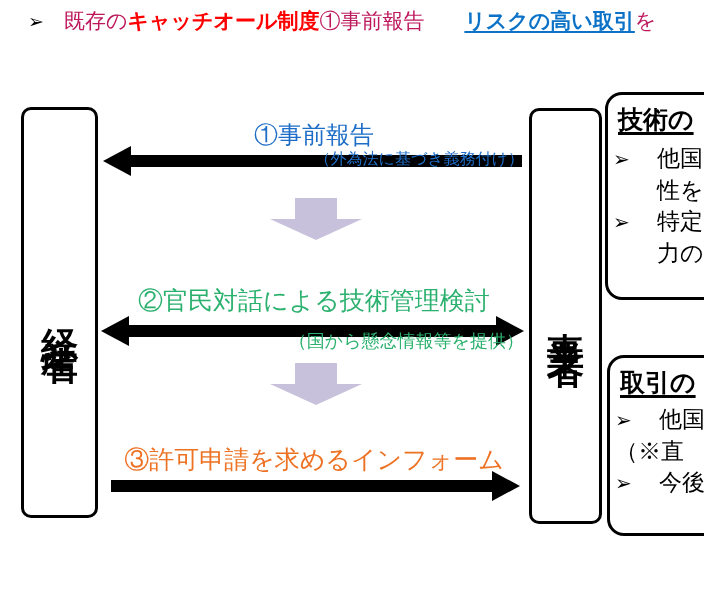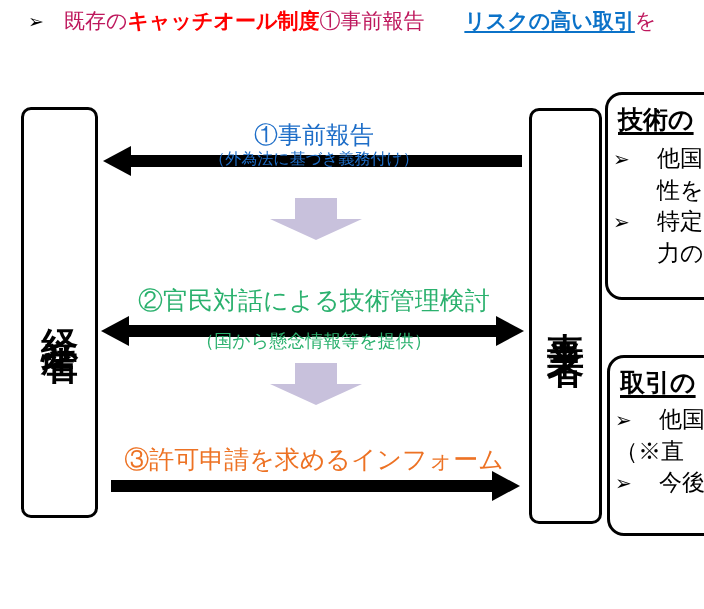--- a/index.html
+++ b/index.html
@@ -35,21 +35,21 @@
   
   .downarrow{position:absolute;width:92px;height:42px;}
   .downarrow .stem{position:absolute;left:25px;top:0;width:42px;height:21px;background:var(--lavender);}
   .downarrow .tri{position:absolute;left:0;top:21px;width:0;height:0;
                   border-left:46px solid transparent;border-right:46px solid transparent;border-top:21px solid var(--lavender);}
   .downarrow-a{left:270px;top:198px;}
   .downarrow-b{left:270px;top:363px;}
   
   .flowlabel{position:absolute;left:104px;width:420px;text-align:center;white-space:nowrap;margin-top:36px;}
   .fl-main{font-size:24px;line-height:28px;}
-  .fl-sub{font-size:17px;line-height:22px;}
+  .fl-sub{font-size:17px;line-height:22px;text-align:right;}
   .fl1{color:var(--blue1);}
   .fl2{color:var(--green1);}
   .fl3{color:var(--orange1);}
   .l1a{top:85px;}  .l1b{top:112px;font-size:16px;}
   .l2a{top:250px;font-size:25px;} .l2b{top:294px;font-size:18px;}
   .l3a{top:409px;font-size:25px;} .l3b{top:441px;font-size:18px;}
   
   .panel{position:absolute;border:3px solid #000;border-radius:17px;background:#fff;padding:0;}
   .panel1{left:605px;top:92px;width:170px;height:202px;}
   .panel2{left:607px;top:355px;width:167px;height:175px;}

